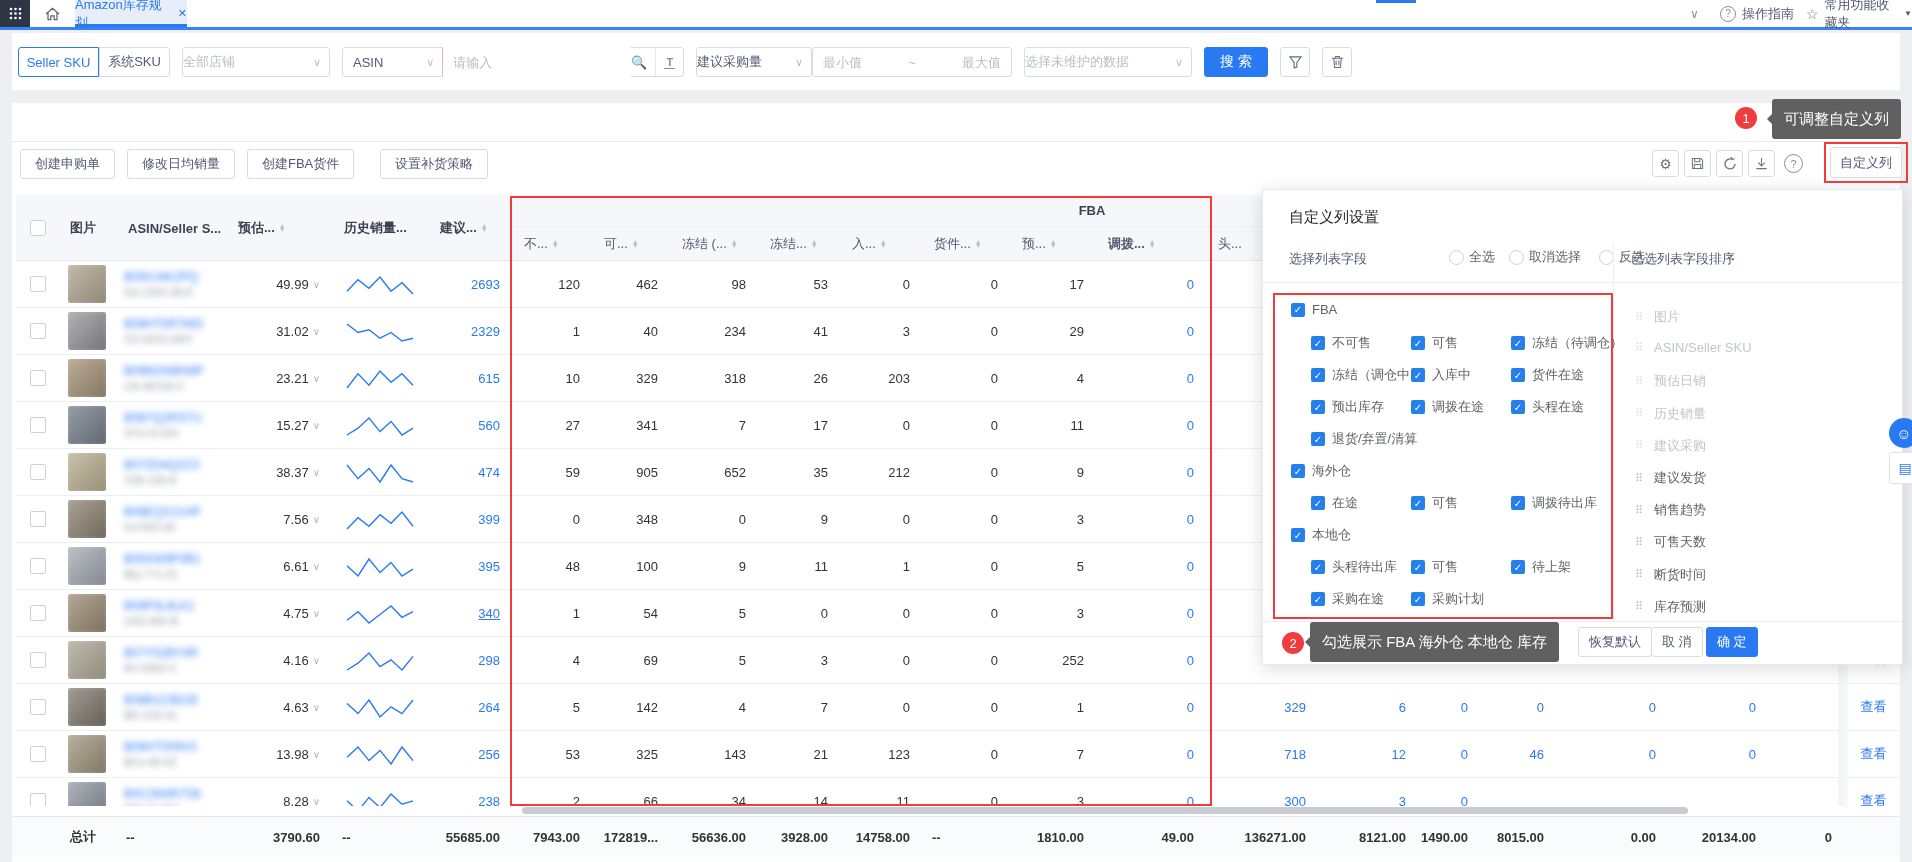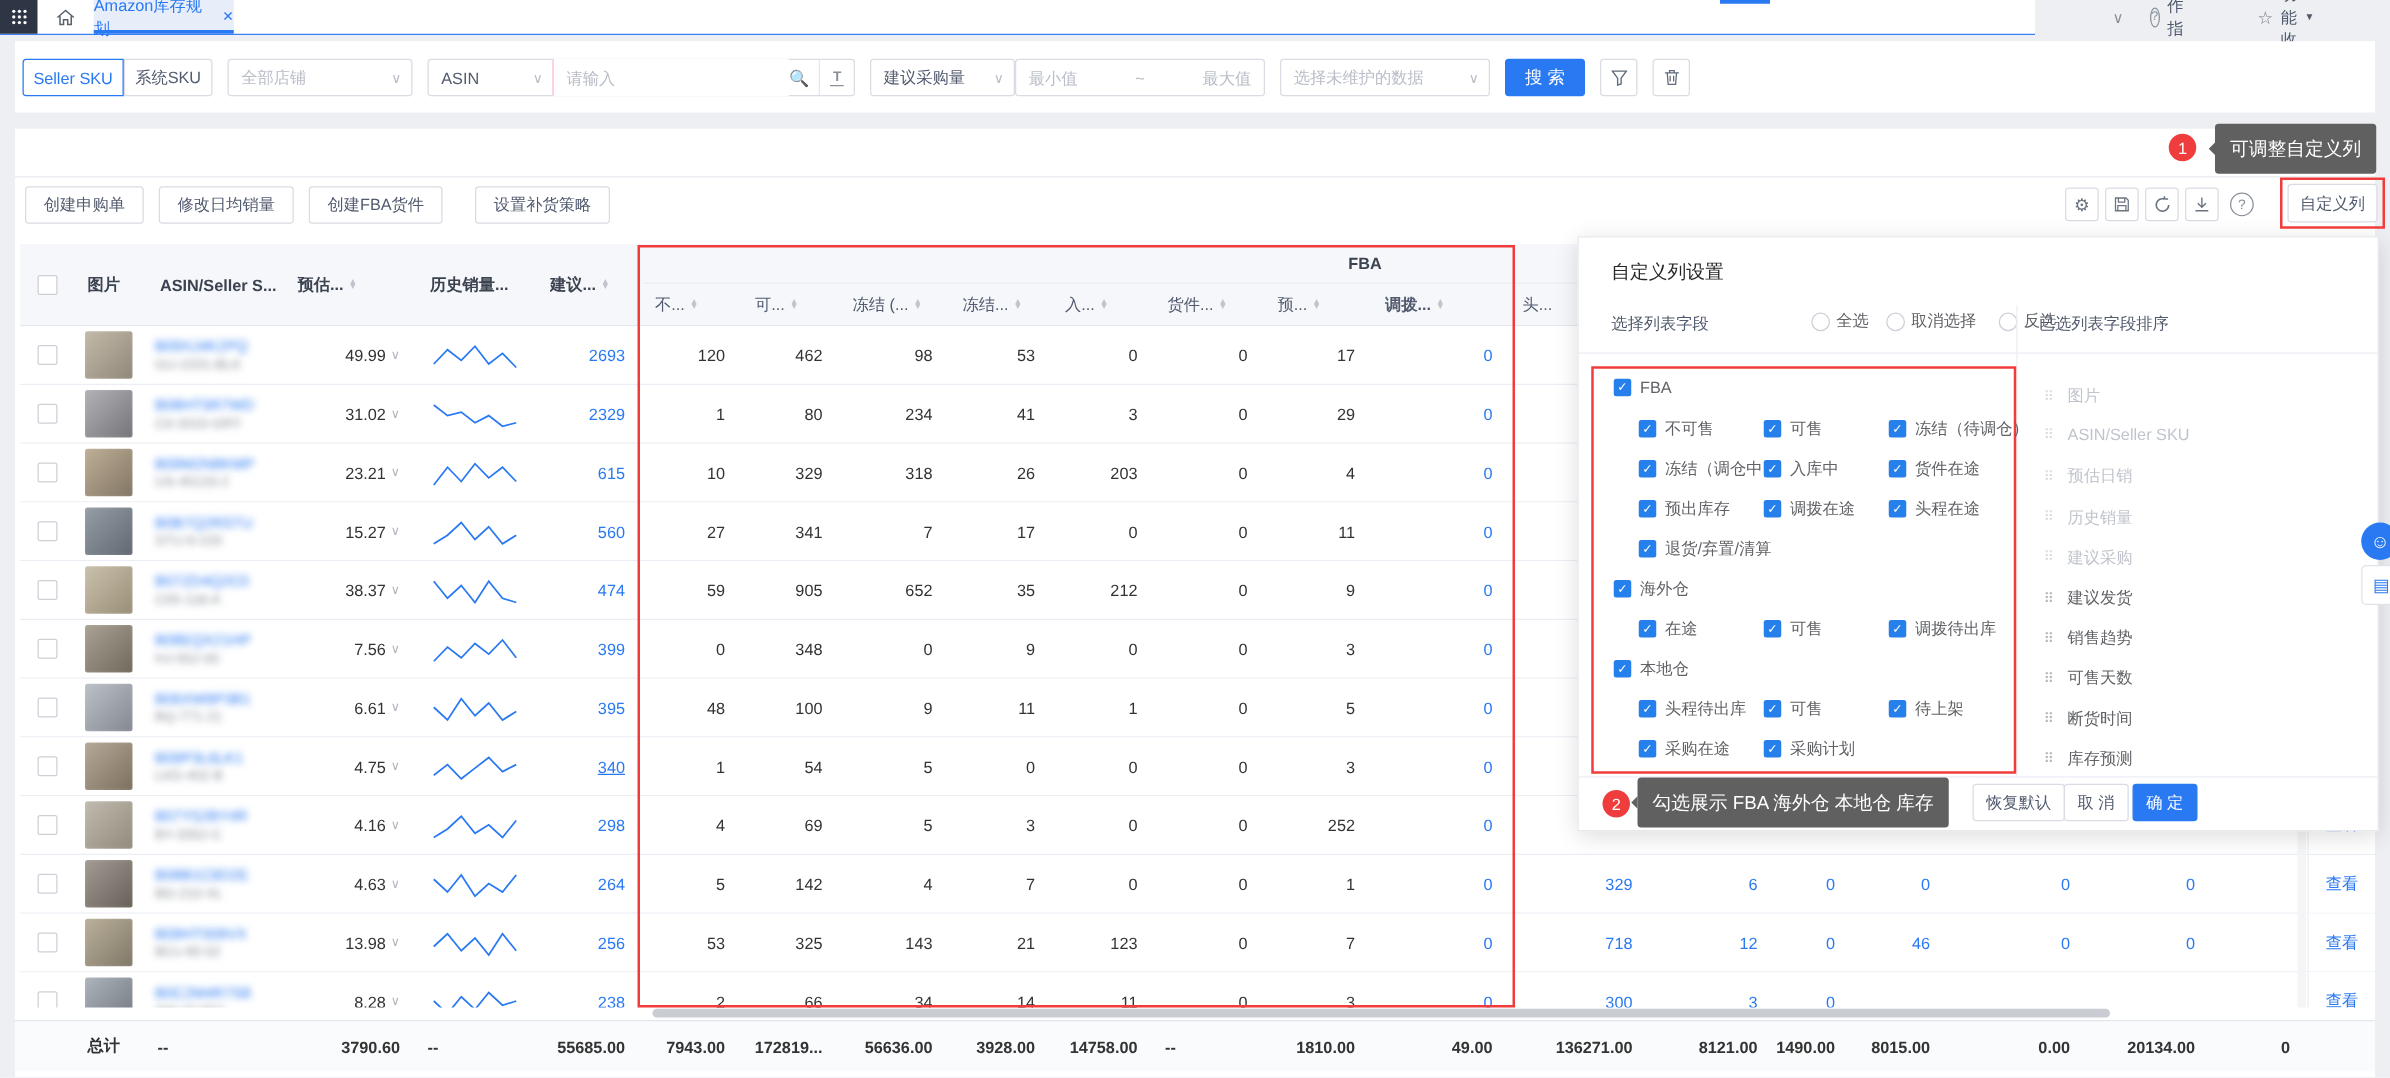--- a/index.html
+++ b/index.html
@@ -1,37 +1,37 @@
 <!DOCTYPE html>
 <html><head>
 <meta charset="utf-8">
 <style>
   html,body{margin:0;padding:0;background:#edeff3;}
   .stage{position:relative;width:1912px;height:862px;overflow:hidden;background:#edeff3;
          font-family:"Liberation Sans",sans-serif;color:#333;font-size:13px;}
   .abs{position:absolute;}
   
-  .topbar{left:0;top:0;width:1628px;height:27px;background:#fff;border-bottom:1px solid #3b82f6;}
+  .topbar{left:0;top:0;width:1912px;height:27px;background:#fff;border-bottom:3px solid #3b82f6;}
   .appgrid{left:0;top:0;width:30px;height:27px;background:#2e3645;display:flex;align-items:center;justify-content:center;}
   .hometab{left:30px;top:0;width:45px;height:27px;display:flex;align-items:center;justify-content:center;border-right:1px solid #eef0f3;}
   .activetab{left:75px;top:0;width:112px;height:27px;background:#e7eef9;color:#2979f2;display:flex;align-items:center;justify-content:center;gap:6px;font-size:13px;}
   .activetab .bar{position:absolute;left:0;bottom:0;width:100%;height:3px;background:#2979f2;}
   .tab-mini{left:1376px;top:0;width:40px;height:3px;background:#2979f2;}
   .tb-right{top:0;height:27px;display:flex;align-items:center;gap:6px;color:#515a6e;font-size:13px;}
   .qcirc{display:inline-flex;width:14px;height:14px;border:1px solid #8a8f99;border-radius:50%;align-items:center;justify-content:center;font-size:10px;color:#8a8f99;}
   .chev{color:#8a8f99;font-size:12px;}
   
   .filtercard{left:12px;top:33px;width:1888px;height:57px;background:#fff;}
   .fctl{position:absolute;top:14px;height:30px;box-sizing:border-box;border:1px solid #d9dce3;border-radius:3px;background:#fff;
         display:flex;align-items:center;font-size:13px;color:#515a6e;}
   .seg1{left:6px;width:81px;justify-content:center;border:1px solid #2979f2;color:#2979f2;border-radius:3px 0 0 3px;z-index:2;}
   .seg2{left:87px;width:71px;justify-content:center;border-radius:0 3px 3px 0;}
   .ph{color:#b8bdc7;}
   .caret{margin-left:auto;margin-right:8px;color:#b8bdc7;font-size:11px;}
-  .sel{padding-left:10px;}
+  .sel{}
   .inputgrp{left:330px;width:342px;padding:0;}
   .inputgrp .part-sel{width:112px;display:flex;align-items:center;padding-left:10px;border-right:1px solid #f9a8d4;height:100%;box-sizing:border-box;}
   .inputgrp input{border:0;outline:0;flex:1;font-size:13px;padding-left:10px;color:#333;height:100%;font-family:inherit;}
   .inputgrp input::placeholder{color:#b8bdc7;}
   .sicon{color:#8a8f99;font-size:13px;margin-right:8px;}
   .tbtn{width:30px;height:100%;border-left:1px solid #e4e7ed;display:flex;align-items:center;justify-content:center;color:#8a8f99;font-size:11px;font-weight:bold;}
   .tbtn span{border-bottom:1px solid #8a8f99;padding:0 2px;}
   .rangegrp{left:800px;width:200px;padding:0 8px;box-sizing:border-box;justify-content:space-between;}
   .rangegrp input{border:0;outline:0;width:70px;font-size:13px;font-family:inherit;}
   .rangegrp input::placeholder{color:#b8bdc7;}
@@ -390,21 +390,21 @@
           <div>31.02</div>
           <div class="estcaret">∨</div>
         </div>
         <div class="tc" style="left:328px;width:76px;">
           <svg width="72" height="26">
             <polyline points="3.0,6.0 14.0,14.5 25.0,11.7 36.0,20.2 47.0,14.5 58.0,23.0 69.0,20.2" fill="none" stroke="#2979f2" stroke-width="1.4"></polyline>
           </svg>
         </div>
         <div class="tc num blue" style="left:414px;width:70px;">2329</div>
         <div class="tc num" style="left:498px;width:66px;">1</div>
-        <div class="tc num" style="left:578px;width:64px;">80</div>
+        <div class="tc num" style="left:578px;width:64px;">40</div>
         <div class="tc num" style="left:656px;width:74px;">234</div>
         <div class="tc num" style="left:744px;width:68px;">41</div>
         <div class="tc num" style="left:826px;width:68px;">3</div>
         <div class="tc num" style="left:908px;width:74px;">0</div>
         <div class="tc num" style="left:996px;width:72px;">29</div>
         <div class="tc num blue" style="left:1082px;width:96px;">0</div>
         <div class="tc num blue" style="left:1192px;width:98px;"></div>
         <div class="tc num blue" style="left:1304px;width:86px;"></div>
         <div class="tc num blue" style="left:1404px;width:48px;"></div>
         <div class="tc num blue" style="left:1466px;width:62px;"></div>

